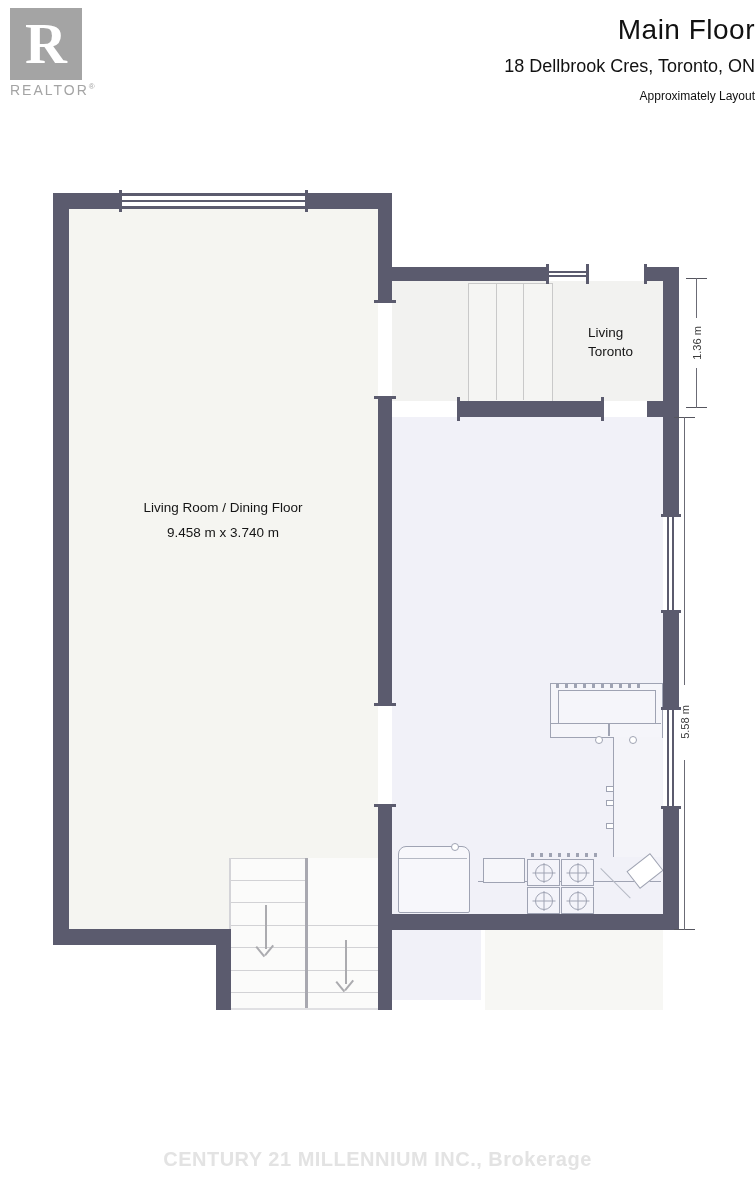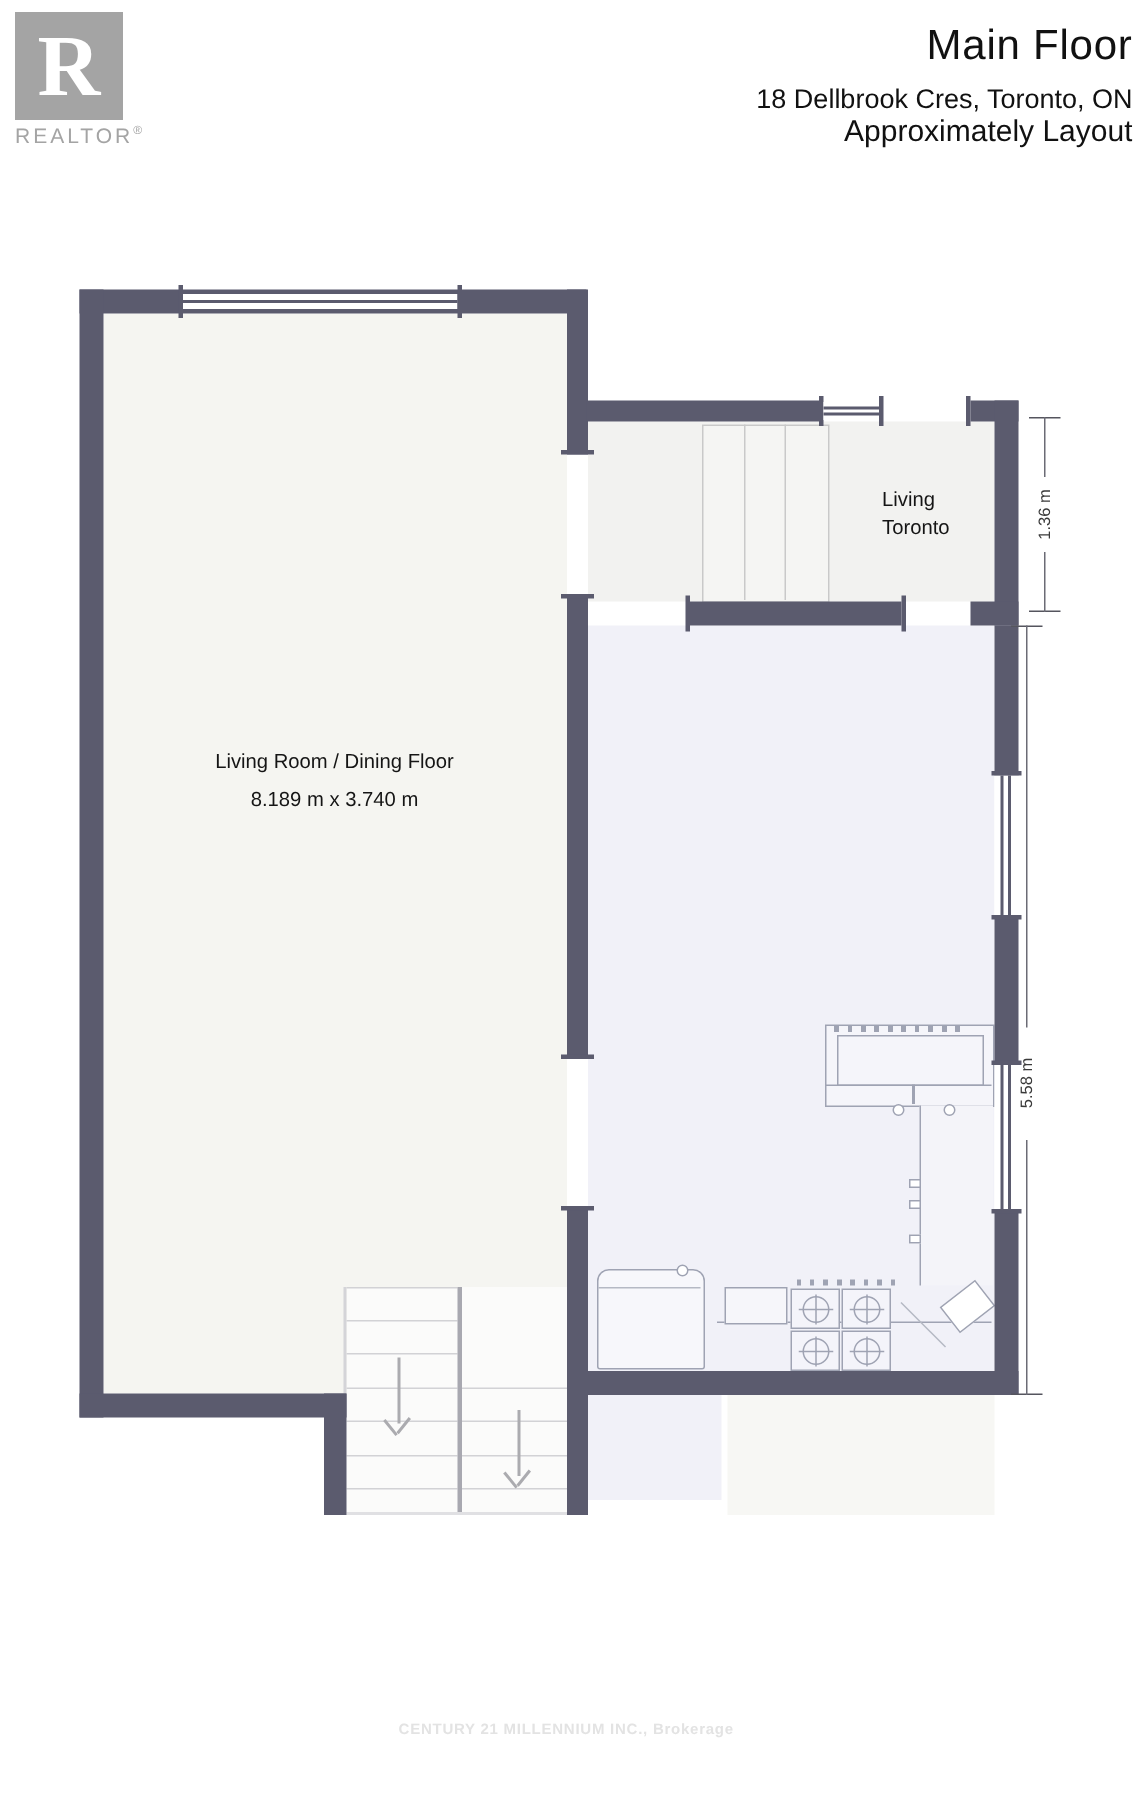--- a/index.html
+++ b/index.html
@@ -15,21 +15,21 @@
   .faint{position:absolute;background:#d4d4d8;}
   
   .logo-box{position:absolute;left:10px;top:8px;width:72px;height:72px;background:#a4a4a4;
             display:flex;align-items:center;justify-content:center;}
   .logo-r{color:#fff;font-weight:700;font-size:58px;line-height:58px;font-family:"Liberation Serif","DejaVu Serif",serif;}
   .logo-text{position:absolute;left:10px;top:82px;font-size:14px;letter-spacing:2px;color:#a4a4a4;}
   .logo-text sup{font-size:8px;letter-spacing:0;}
   .titles{position:absolute;left:0;top:14px;width:100%;text-align:right;color:#111;}
   .titles h1{margin:0;font-size:28px;font-weight:500;letter-spacing:0.5px;}
   .addr{margin-top:10px;font-size:18px;}
-  .approx{font-size:20px;}
+  .approx{margin-top:12px;font-size:12px;}
   
   .room-label{position:absolute;text-align:center;color:#151515;font-size:13.5px;transform:translateX(-50%);white-space:nowrap;}
   .room-label .dims{margin-top:10px;}
   .fe-label{position:absolute;color:#151515;font-size:13.5px;line-height:19px;white-space:nowrap;}
   
   .dim-line{position:absolute;background:#6b6b75;}
   .dim-tick{position:absolute;background:#55555e;}
   .dim-label{position:absolute;transform:translate(-50%,-50%) rotate(-90deg);font-size:11px;color:#3a3a3a;white-space:nowrap;}
   
   .fx{position:absolute;border:1px solid #9fa3b3;background:#f7f7fb;}
@@ -38,21 +38,21 @@
   .burner .ch{position:absolute;left:50%;top:50%;width:23px;height:1px;background:#9fa3b3;transform:translate(-50%,-50%);}
   .burner .cv{position:absolute;left:50%;top:50%;width:1px;height:20px;background:#9fa3b3;transform:translate(-50%,-50%);}
   .stove-strip{position:absolute;height:4px;background:repeating-linear-gradient(90deg,#9fa3b3 0 3px,rgba(0,0,0,0) 3px 9px);}
   .knob{position:absolute;width:6px;height:6px;border:1px solid #9fa3b3;border-radius:50%;background:#fff;}
   .side-tick{position:absolute;width:6px;height:4px;border:1px solid #9fa3b3;background:#fff;}
   
   .step{position:absolute;background:#d2d2d5;height:1px;}
   .arrow-stem{position:absolute;width:2px;background:#ababaf;}
   .arrow-seg{position:absolute;width:13px;height:2px;background:#ababaf;transform-origin:0 0;}
   .watermark{position:absolute;top:1148px;left:0;width:100%;text-align:center;
-             font-size:10px;font-weight:700;color:#e3e3e3;letter-spacing:0.5px;}
+             font-size:20px;font-weight:700;color:#e3e3e3;letter-spacing:0.5px;}
 </style>
 </head>
 <body>
 
 <div class="page">
 
   <div class="logo-box">
     <span class="logo-r">R</span>
   </div>
   <div class="logo-text"><span>REALTOR</span><sup>®</sup></div>
@@ -194,21 +194,21 @@
     <div class="dim-label" style="left:697px;top:343px">1.36 m</div>
 
     <div class="dim-tick" style="left:674px;top:417px;width:21px;height:1px"></div>
     <div class="dim-tick" style="left:674px;top:929px;width:21px;height:1px"></div>
     <div class="dim-line" style="left:684px;top:417px;width:1px;height:268px"></div>
     <div class="dim-line" style="left:684px;top:760px;width:1px;height:170px"></div>
     <div class="dim-label" style="left:685px;top:722px">5.58 m</div>
 
     <div class="room-label" style="left:223px;top:500px">
       <div>Living Room / Dining Floor</div>
-      <div class="dims">8.189 m x 3.740 m</div>
+      <div class="dims">9.458 m x 3.740 m</div>
     </div>
     <div class="fe-label" style="left:588px;top:323px">
       <div>Living</div>
       <div>Toronto</div>
     </div>
   </div>
 
   <div class="watermark">CENTURY 21 MILLENNIUM INC., Brokerage</div>
 </div>
 

